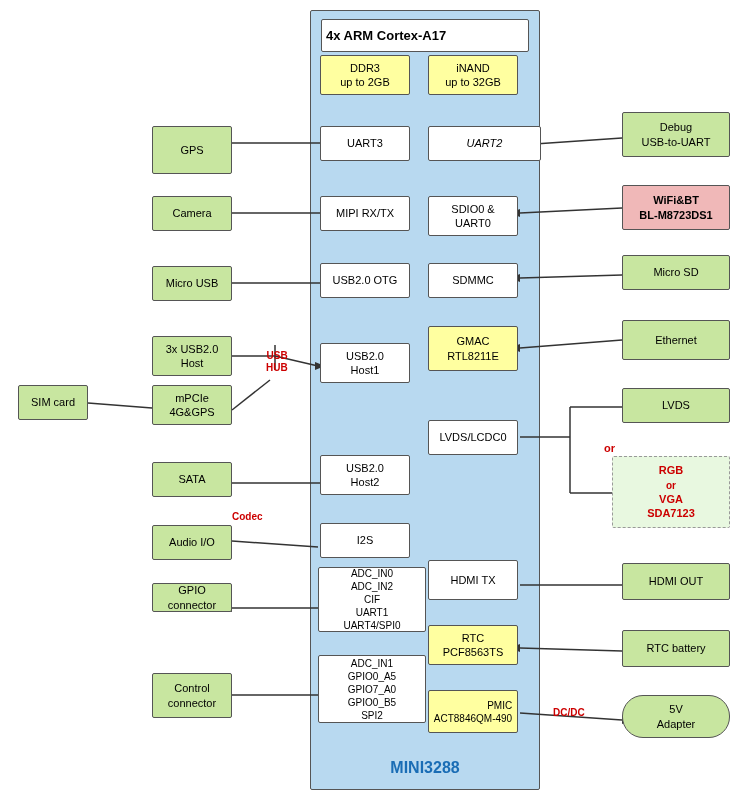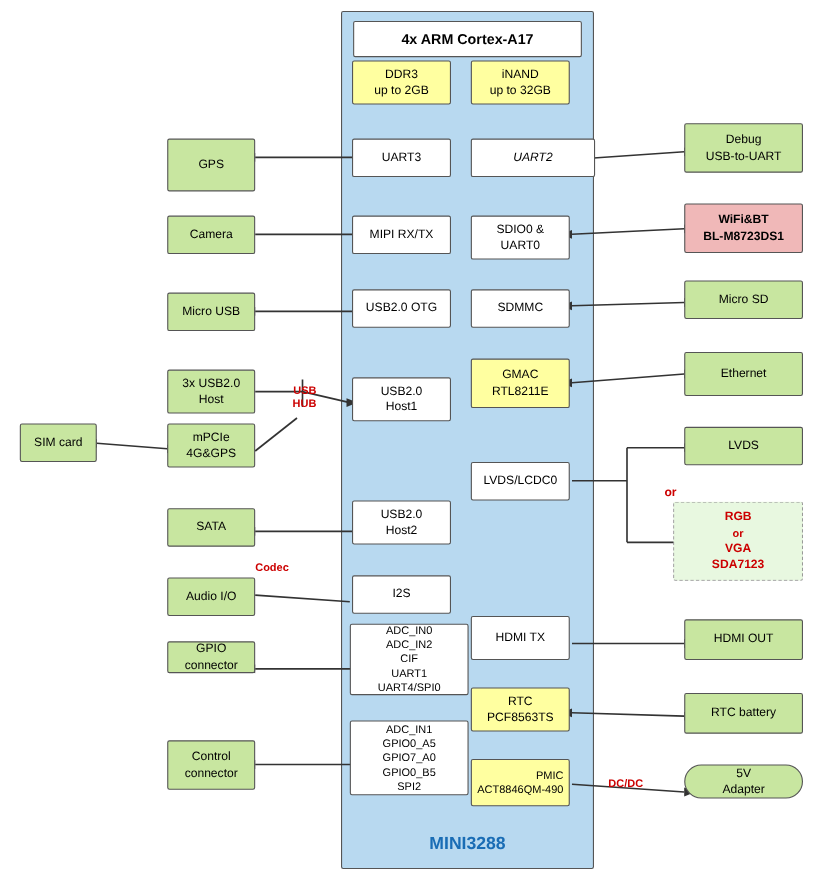--- a/index.html
+++ b/index.html
@@ -26,21 +26,20 @@
       left: 310px;
       top: 10px;
       width: 230px;
       height: 780px;
       background: #b8d9f0;
       border: 1.5px solid #555;
       border-radius: 2px;
     }
 
     .center-title {
-      text-align: center;
       font-weight: bold;
       font-size: 13px;
       padding: 8px 4px;
       background: #fff;
       border: 1.5px solid #555;
       margin: 8px 10px;
       border-radius: 2px;
     }
 
     .center-bottom-title {
@@ -317,21 +316,21 @@
   </div>
 
   <div class="block" style="left:622px; top:563px; width:108px; height:37px;">
     <span>HDMI OUT</span>
   </div>
 
   <div class="block" style="left:622px; top:630px; width:108px; height:37px;">
     <span>RTC battery</span>
   </div>
 
-  <div class="block" style="left:622px; top:695px; width:108px; height:31px;border-radius:21px;">
+  <div class="block" style="left:622px; top:695px; width:108px; height:43px;border-radius:21px;">
     <span>5V<br>Adapter</span>
   </div>
 
   <div style="position:absolute; left:266px; top:350px; font-size:10px; color:#cc0000; font-weight:bold; text-align:right; line-height:1.2;">
     <span>USB<br>HUB</span>
   </div>
 
   <div style="position:absolute; left:232px; top:511px; font-size:10px; color:#cc0000; font-weight:bold;">
     <span>Codec</span>
   </div>

